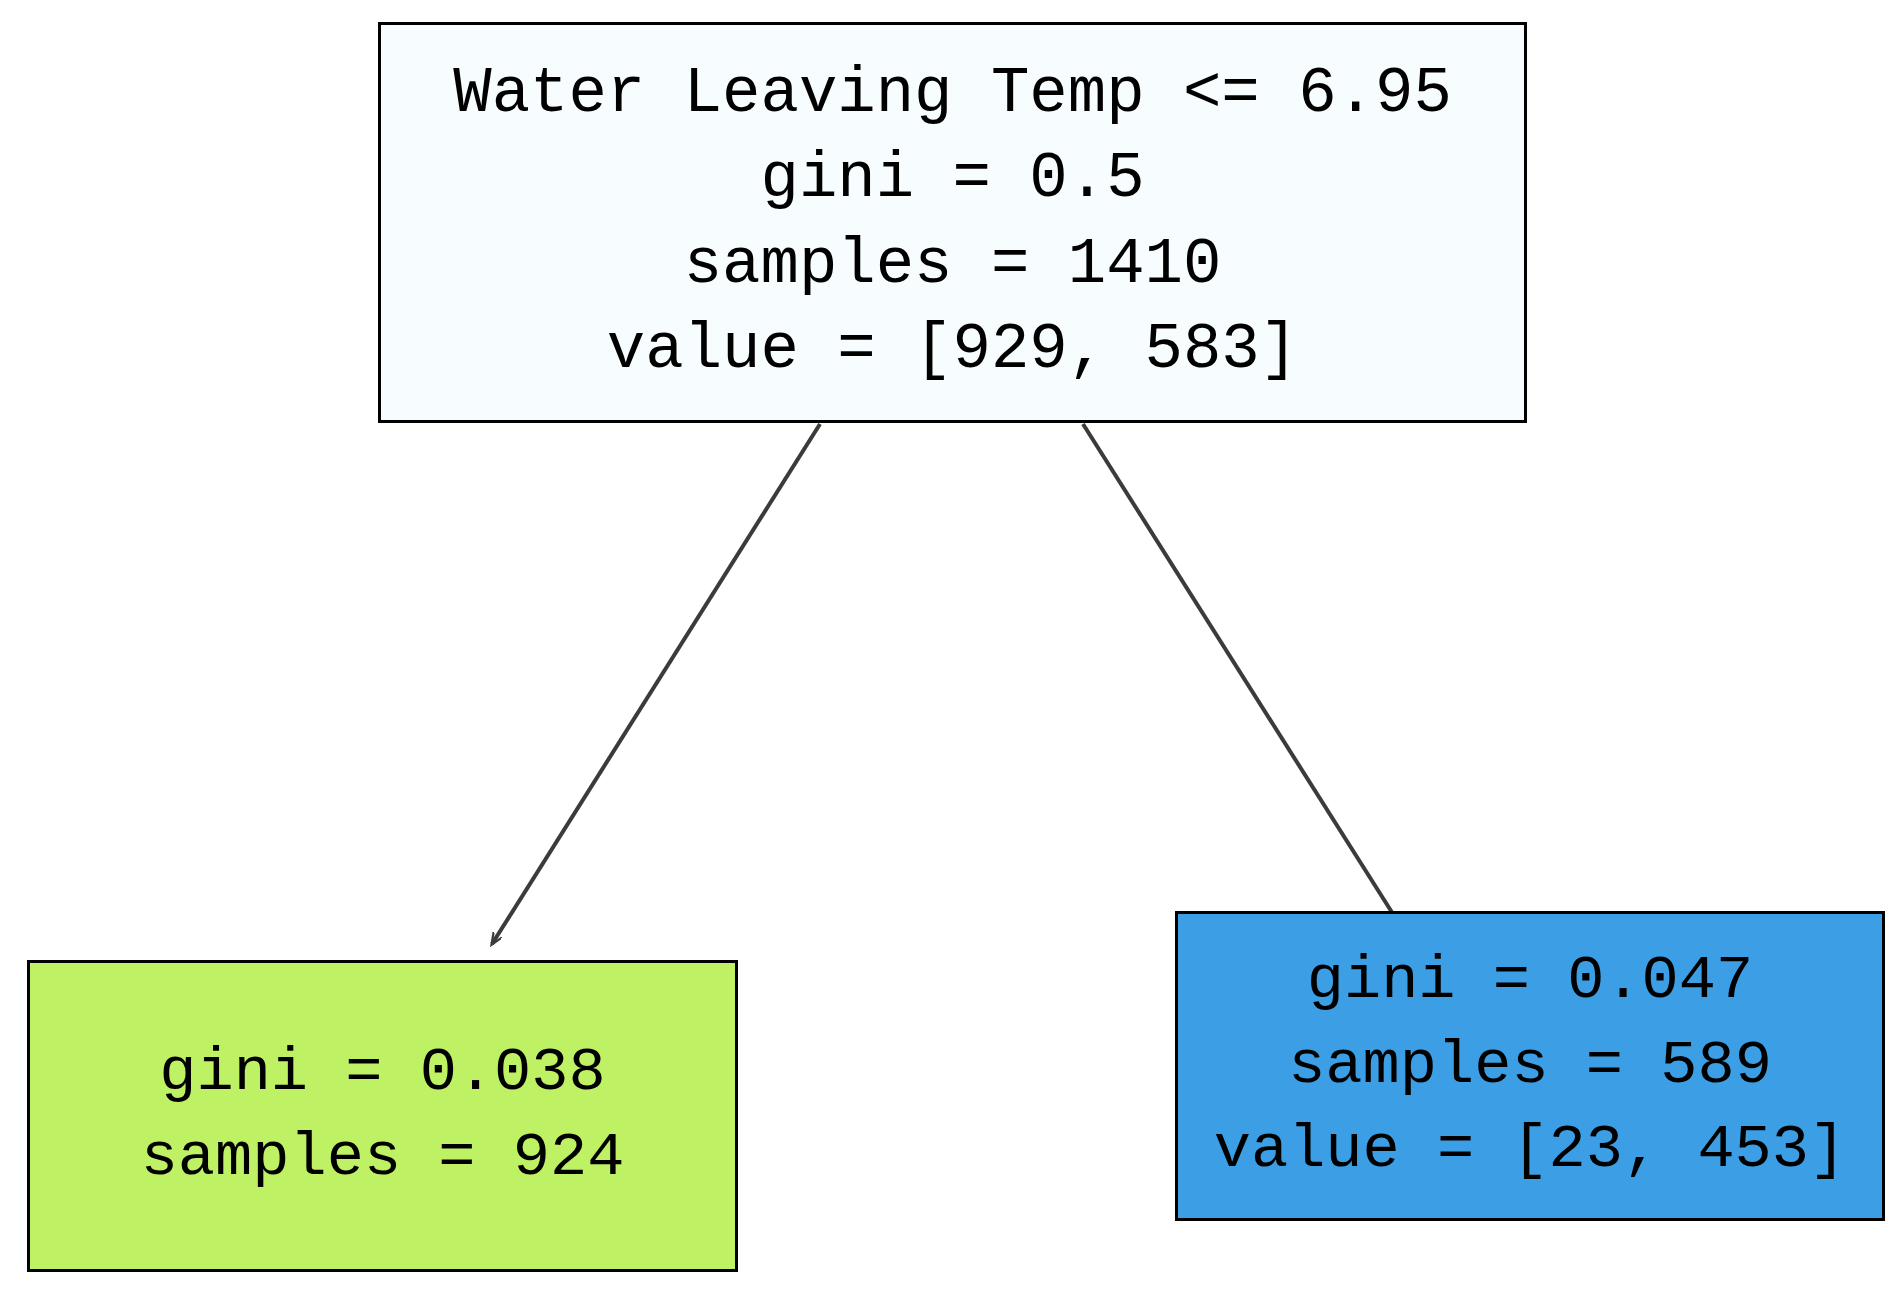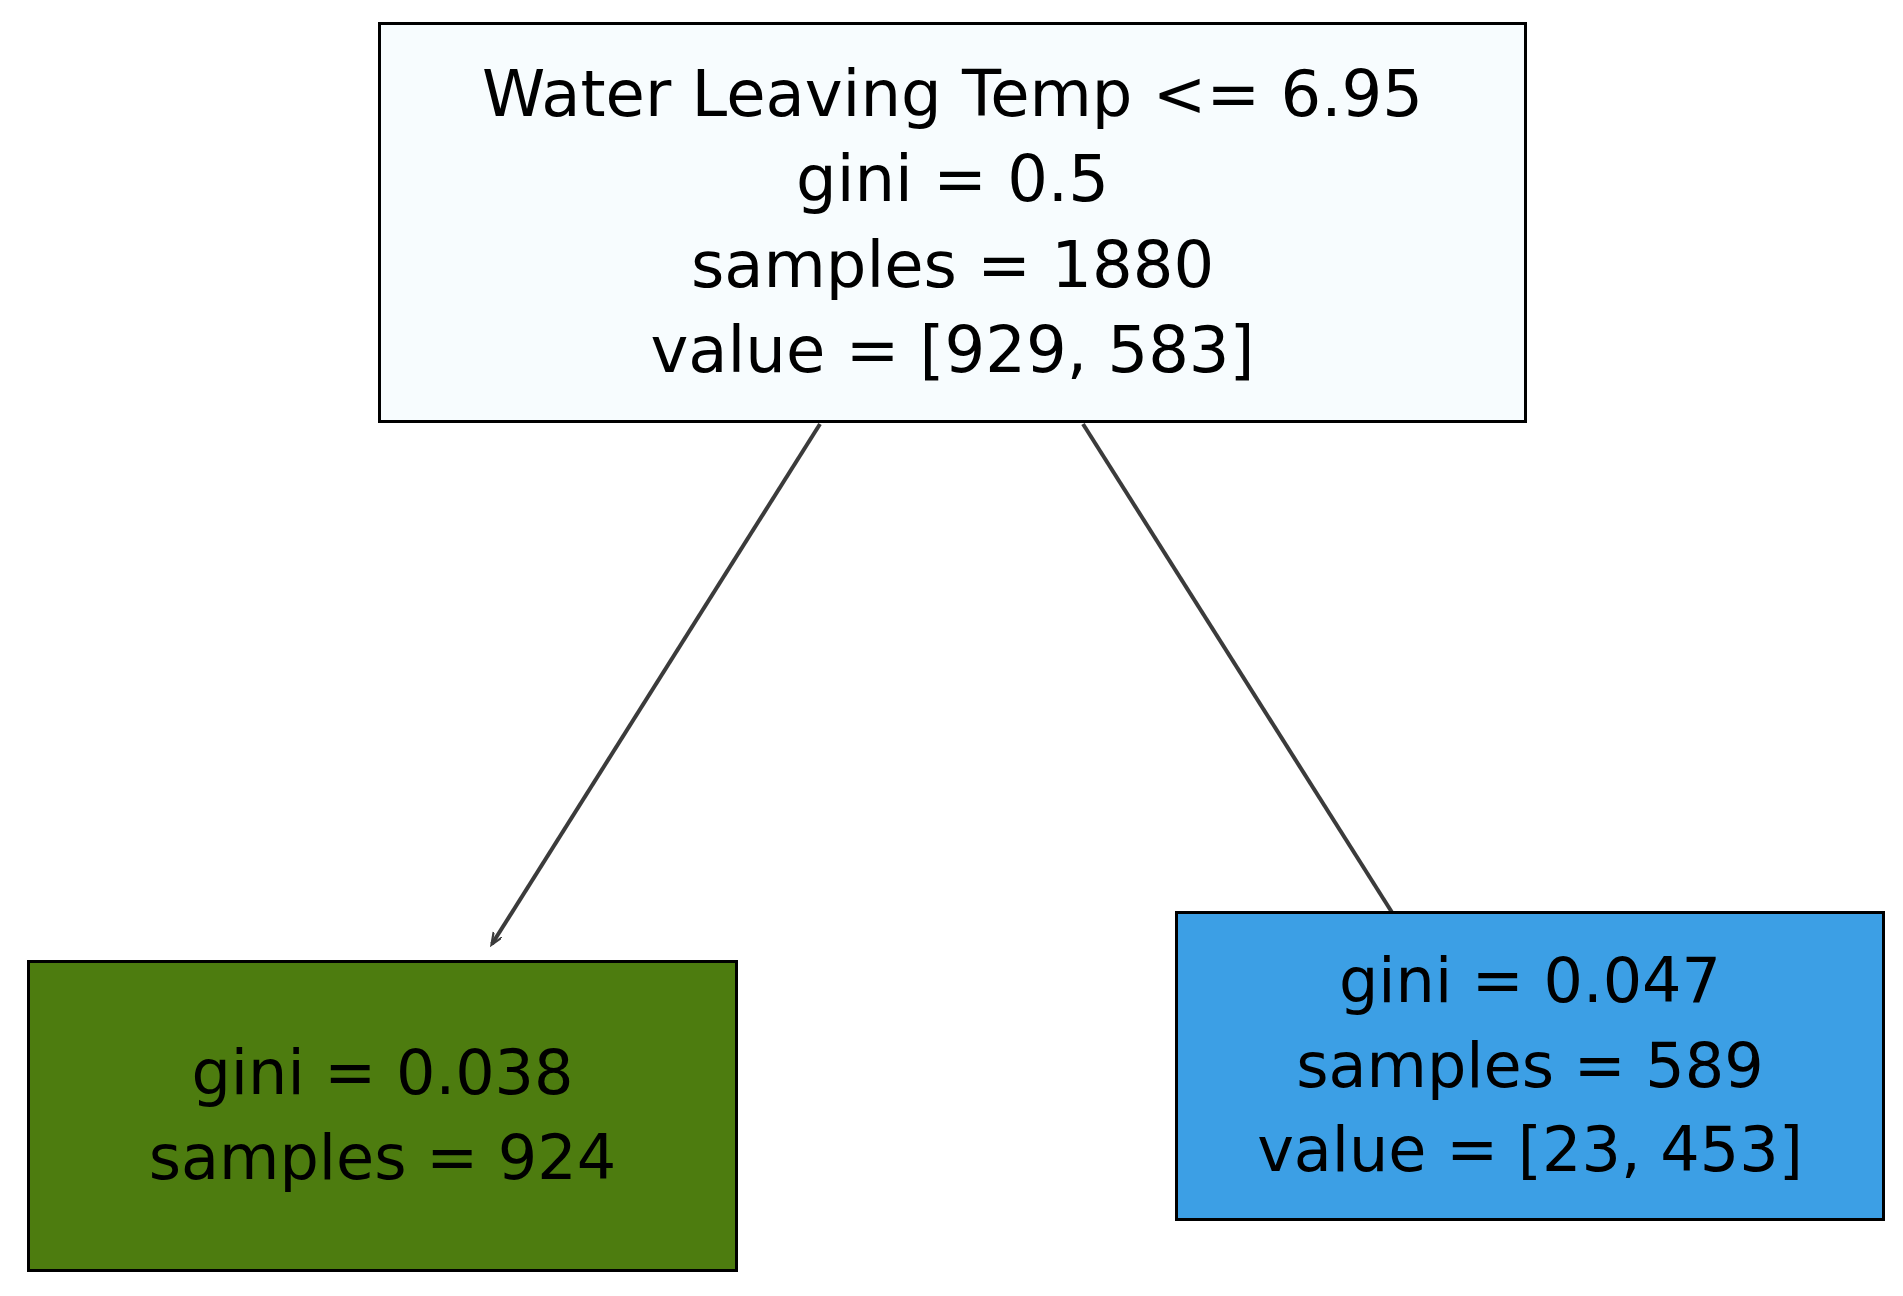--- a/index.html
+++ b/index.html
@@ -31,20 +31,21 @@
     box-sizing: border-box;
     border: 3px solid #000000;
     display: flex;
     flex-direction: column;
     align-items: center;
     justify-content: center;
     text-align: center;
     color: #000000;
     line-height: 1.30;
     white-space: nowrap;
+    font-family: Liberation Mono, monospace;
   }
   .node-line {
     display: block;
   }
 
   
   #node-root {
     left: 378px;
     top: 22px;
     width: 1149px;
@@ -55,21 +56,21 @@
   #node-root .node-line {
     margin: 1px 0;
   }
 
   
   #node-leaf-left {
     left: 27px;
     top: 960px;
     width: 711px;
     height: 312px;
-    background: #4d7c0f;
+    background: #bef264;
     font-size: 62px;
   }
   #node-leaf-left .node-line {
     margin: 2px 0;
   }
 
   
   #node-leaf-right {
     left: 1175px;
     top: 911px;
@@ -93,21 +94,21 @@
         <path d="M 0 0 L 12 5 L 0 10" fill="none" stroke="#3b3b3b" stroke-width="2.2"></path>
       </marker>
     </defs>
     <line x1="820" y1="424" x2="492" y2="944" stroke="#3b3b3b" stroke-width="4" marker-end="url(#arrowhead)"></line>
     <line x1="1083" y1="424" x2="1412" y2="944" stroke="#3b3b3b" stroke-width="4" marker-end="url(#arrowhead)"></line>
   </svg>
 
   <div class="tree-node" id="node-root">
     <span class="node-line">Water Leaving Temp &lt;= 6.95</span>
     <span class="node-line">gini = 0.5</span>
-    <span class="node-line">samples = 1880</span>
+    <span class="node-line">samples = 1410</span>
     <span class="node-line">value = [929, 583]</span>
   </div>
 
   <div class="tree-node" id="node-leaf-left">
     <span class="node-line">gini = 0.038</span>
     <span class="node-line">samples = 924</span>
   </div>
 
   <div class="tree-node" id="node-leaf-right">
     <span class="node-line">gini = 0.047</span>

